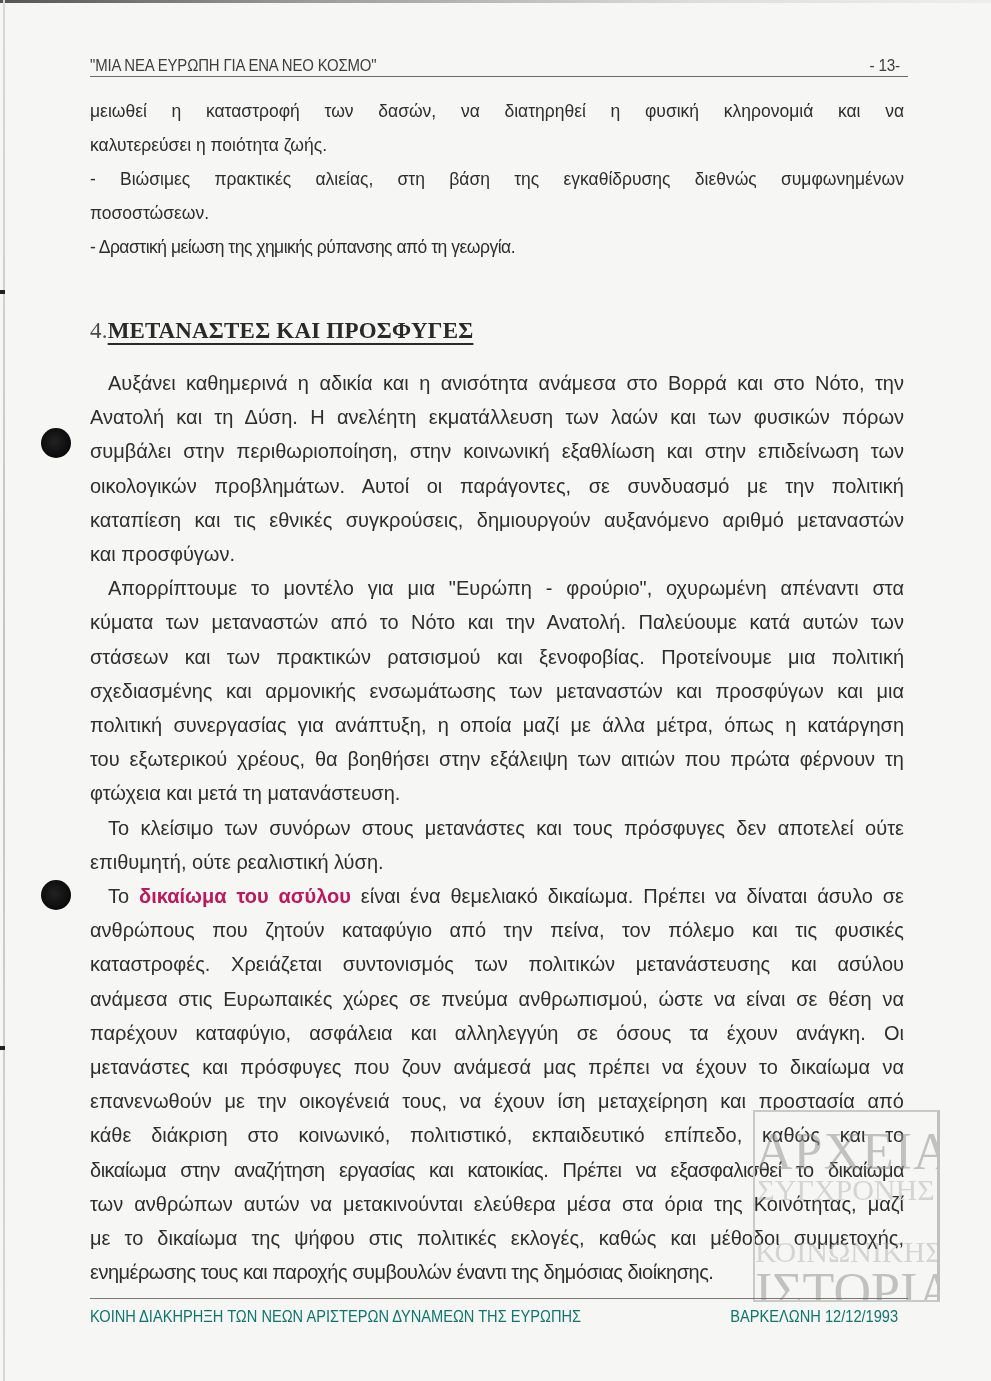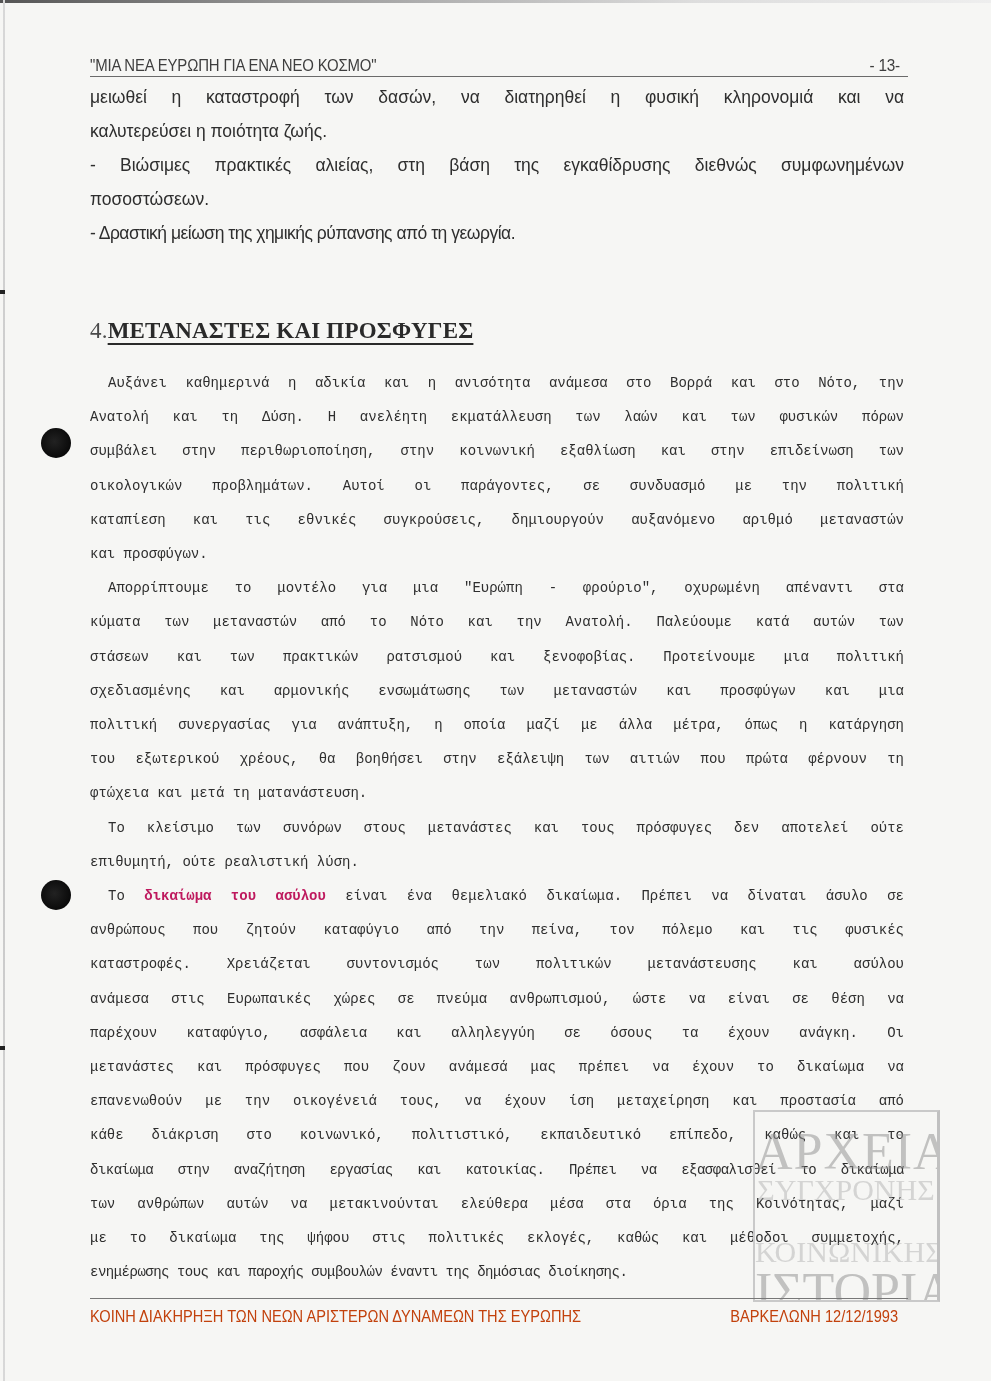--- a/index.html
+++ b/index.html
@@ -19,39 +19,39 @@
     }
     .header {
       position: absolute; left: 90px; top: 50px; width: 818px; height: 26px;
       border-bottom: 1.5px solid #6a6a6a;
       font-size: 17px; color: #3e3e3e; letter-spacing: -0.2px;
     }
     .header .title { position: absolute; left: 0; top: 6px; transform: scaleX(0.88); transform-origin: left; }
     .header .page-no { position: absolute; right: 8px; top: 6px; transform: scaleX(0.9); transform-origin: right; }
 
     .body-text {
-      position: absolute; left: 90px; top: 80px; width: 814px;
+      position: absolute; left: 90px; top: 94px; width: 814px;
       font-size: 17.5px; line-height: 34px; color: #2e2e2e;
     }
     .line { display: block; white-space: nowrap; }
     .just { text-align: justify; text-align-last: justify; white-space: normal; }
     .indent { padding-left: 18px; }
     .narrow { letter-spacing: -0.5px; }
 
     .section-heading {
       position: absolute; left: 90px; top: 318px;
       font-size: 23px; font-weight: bold; color: #2a2a2a; letter-spacing: 0.2px; font-family: Liberation Serif, serif;
     }
     .section-heading .num { font-weight: normal; color: #4a4a4a; }
     .section-heading .htext {
       text-decoration: underline; text-decoration-thickness: 2px; text-underline-offset: 5px;
       padding-right: 6px;
     }
 
-    .para2 { position: absolute; left: 90px; top: 366px; width: 814px; font-size: 14px; line-height: 34.2px; color: #2e2e2e; font-family: Liberation Mono, monospace; }
+    .para2 { position: absolute; left: 90px; top: 366px; width: 814px; font-size: 20px; line-height: 34.2px; color: #2e2e2e; }
     b.bold { font-weight: bold; color: #be185d; }
 
     .punch {
       position: absolute; width: 30px; height: 30px; border-radius: 50%;
       background: radial-gradient(circle at 45% 45%, #222 0%, #0a0a0a 70%, #333 100%);
       left: 41px;
     }
     .margin-tick { position: absolute; left: 0; width: 5px; height: 4px; background: #222; }
 
     .watermark {
@@ -61,21 +61,21 @@
       text-align: center; overflow: hidden;
     }
     .watermark .w1 { font-size: 52px; line-height: 48px; letter-spacing: 1px; margin-top: 16px; }
     .watermark .w2 { font-size: 30px; line-height: 28px; letter-spacing: 0px; color: rgba(170,170,170,0.45); }
     .watermark .w3 { font-size: 30px; line-height: 28px; letter-spacing: 0px; color: rgba(170,170,170,0.45); margin-top: 34px; }
     .watermark .w4 { font-size: 52px; line-height: 52px; letter-spacing: 0px; }
 
     .footer {
       position: absolute; left: 90px; top: 1298px; width: 818px; height: 30px;
       border-top: 1.5px solid #777;
-      font-size: 17px; color: #c2410c;
+      font-size: 17px; color: #0f766e;
     }
     .footer .ftitle { position: absolute; left: 0; top: 8px; transform: scaleX(0.86); transform-origin: left; white-space: nowrap; }
     .footer .fplace { position: absolute; right: 10px; top: 8px; transform: scaleX(0.86); transform-origin: right; white-space: nowrap; }
   </style>
 </head>
 <body>
 
 <div class="edge-top"></div>
 <div class="edge-left"></div>
 <div class="margin-tick" style="top:290px"></div>

